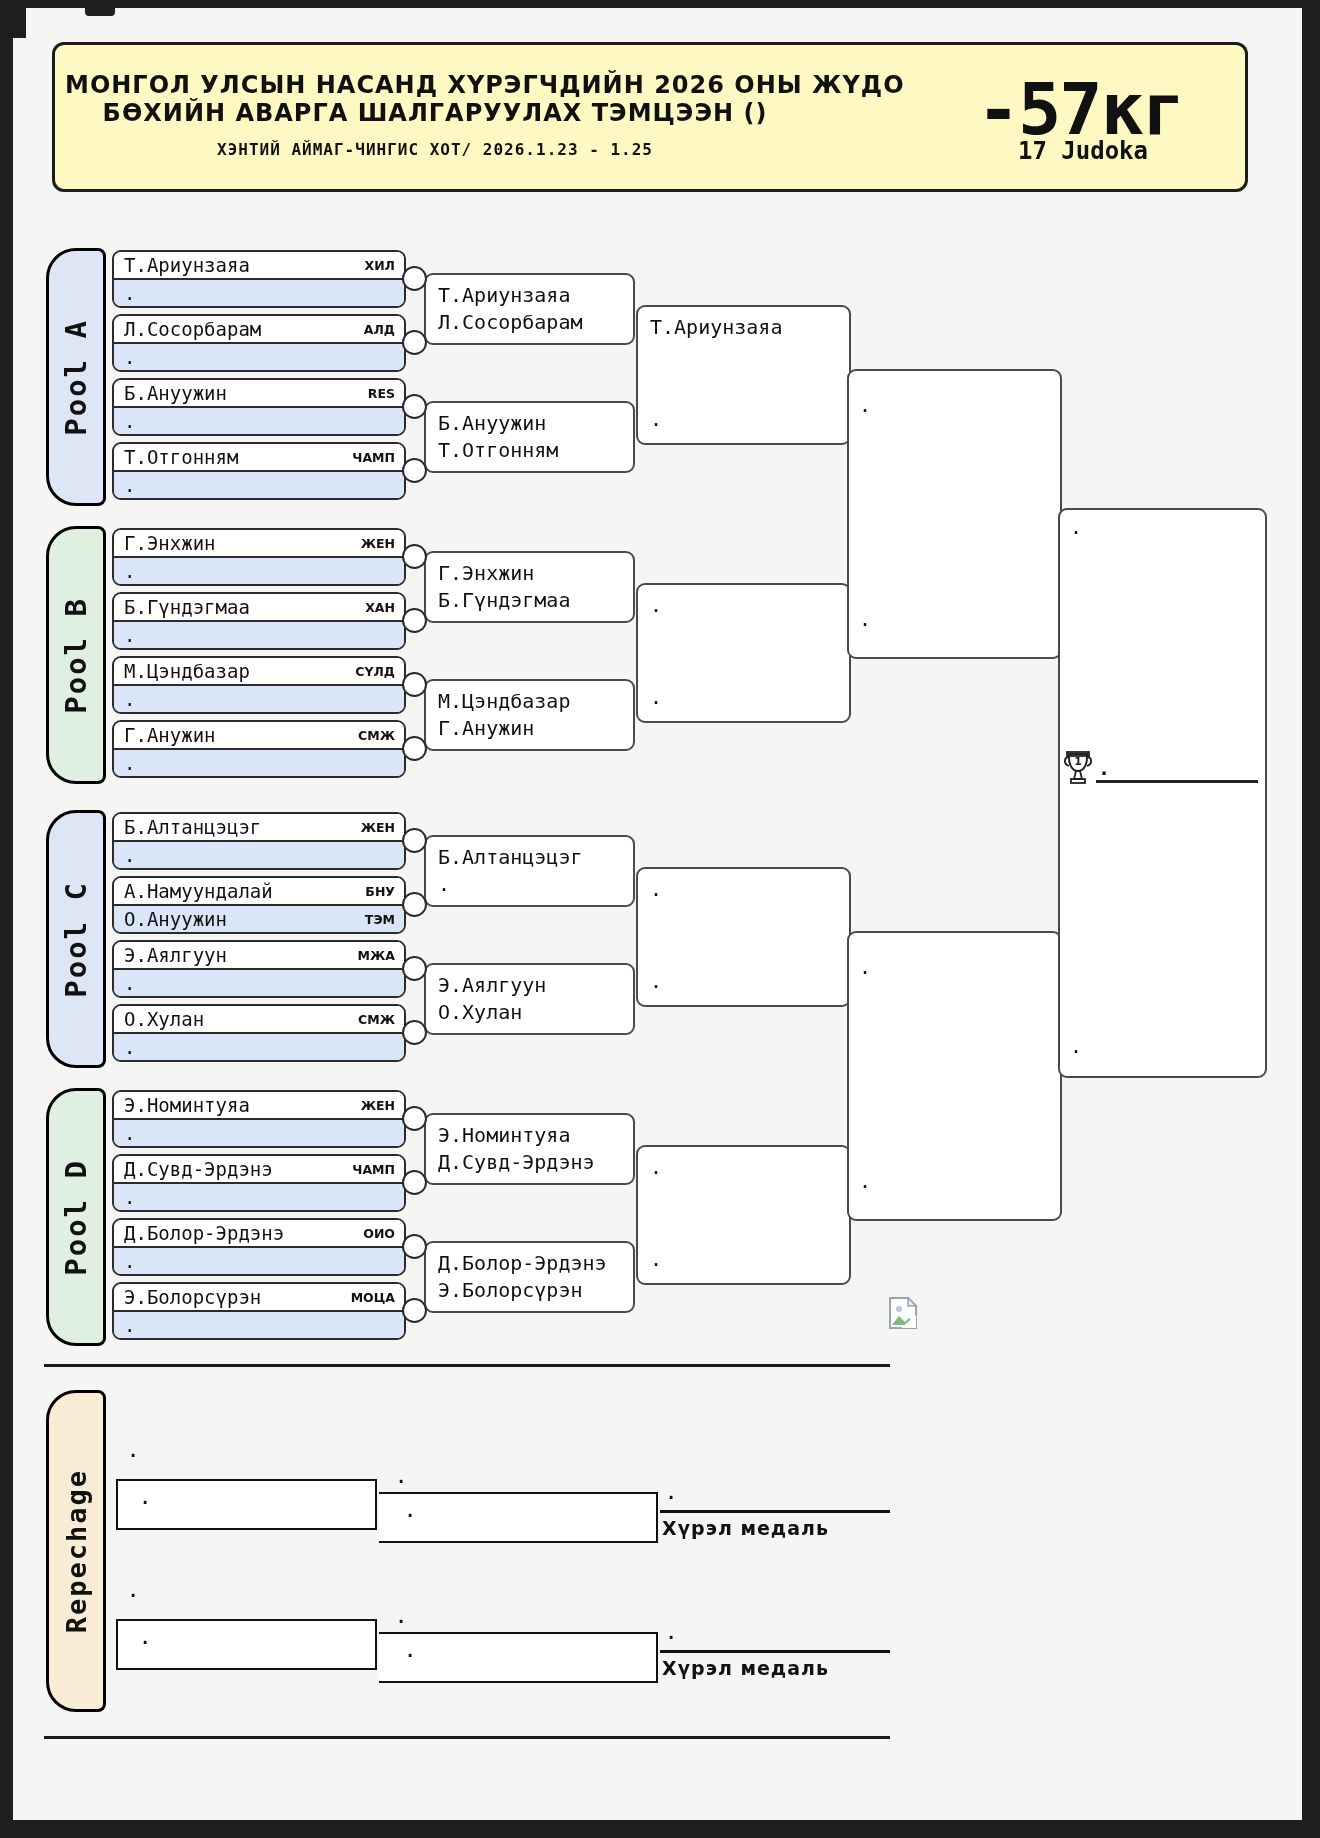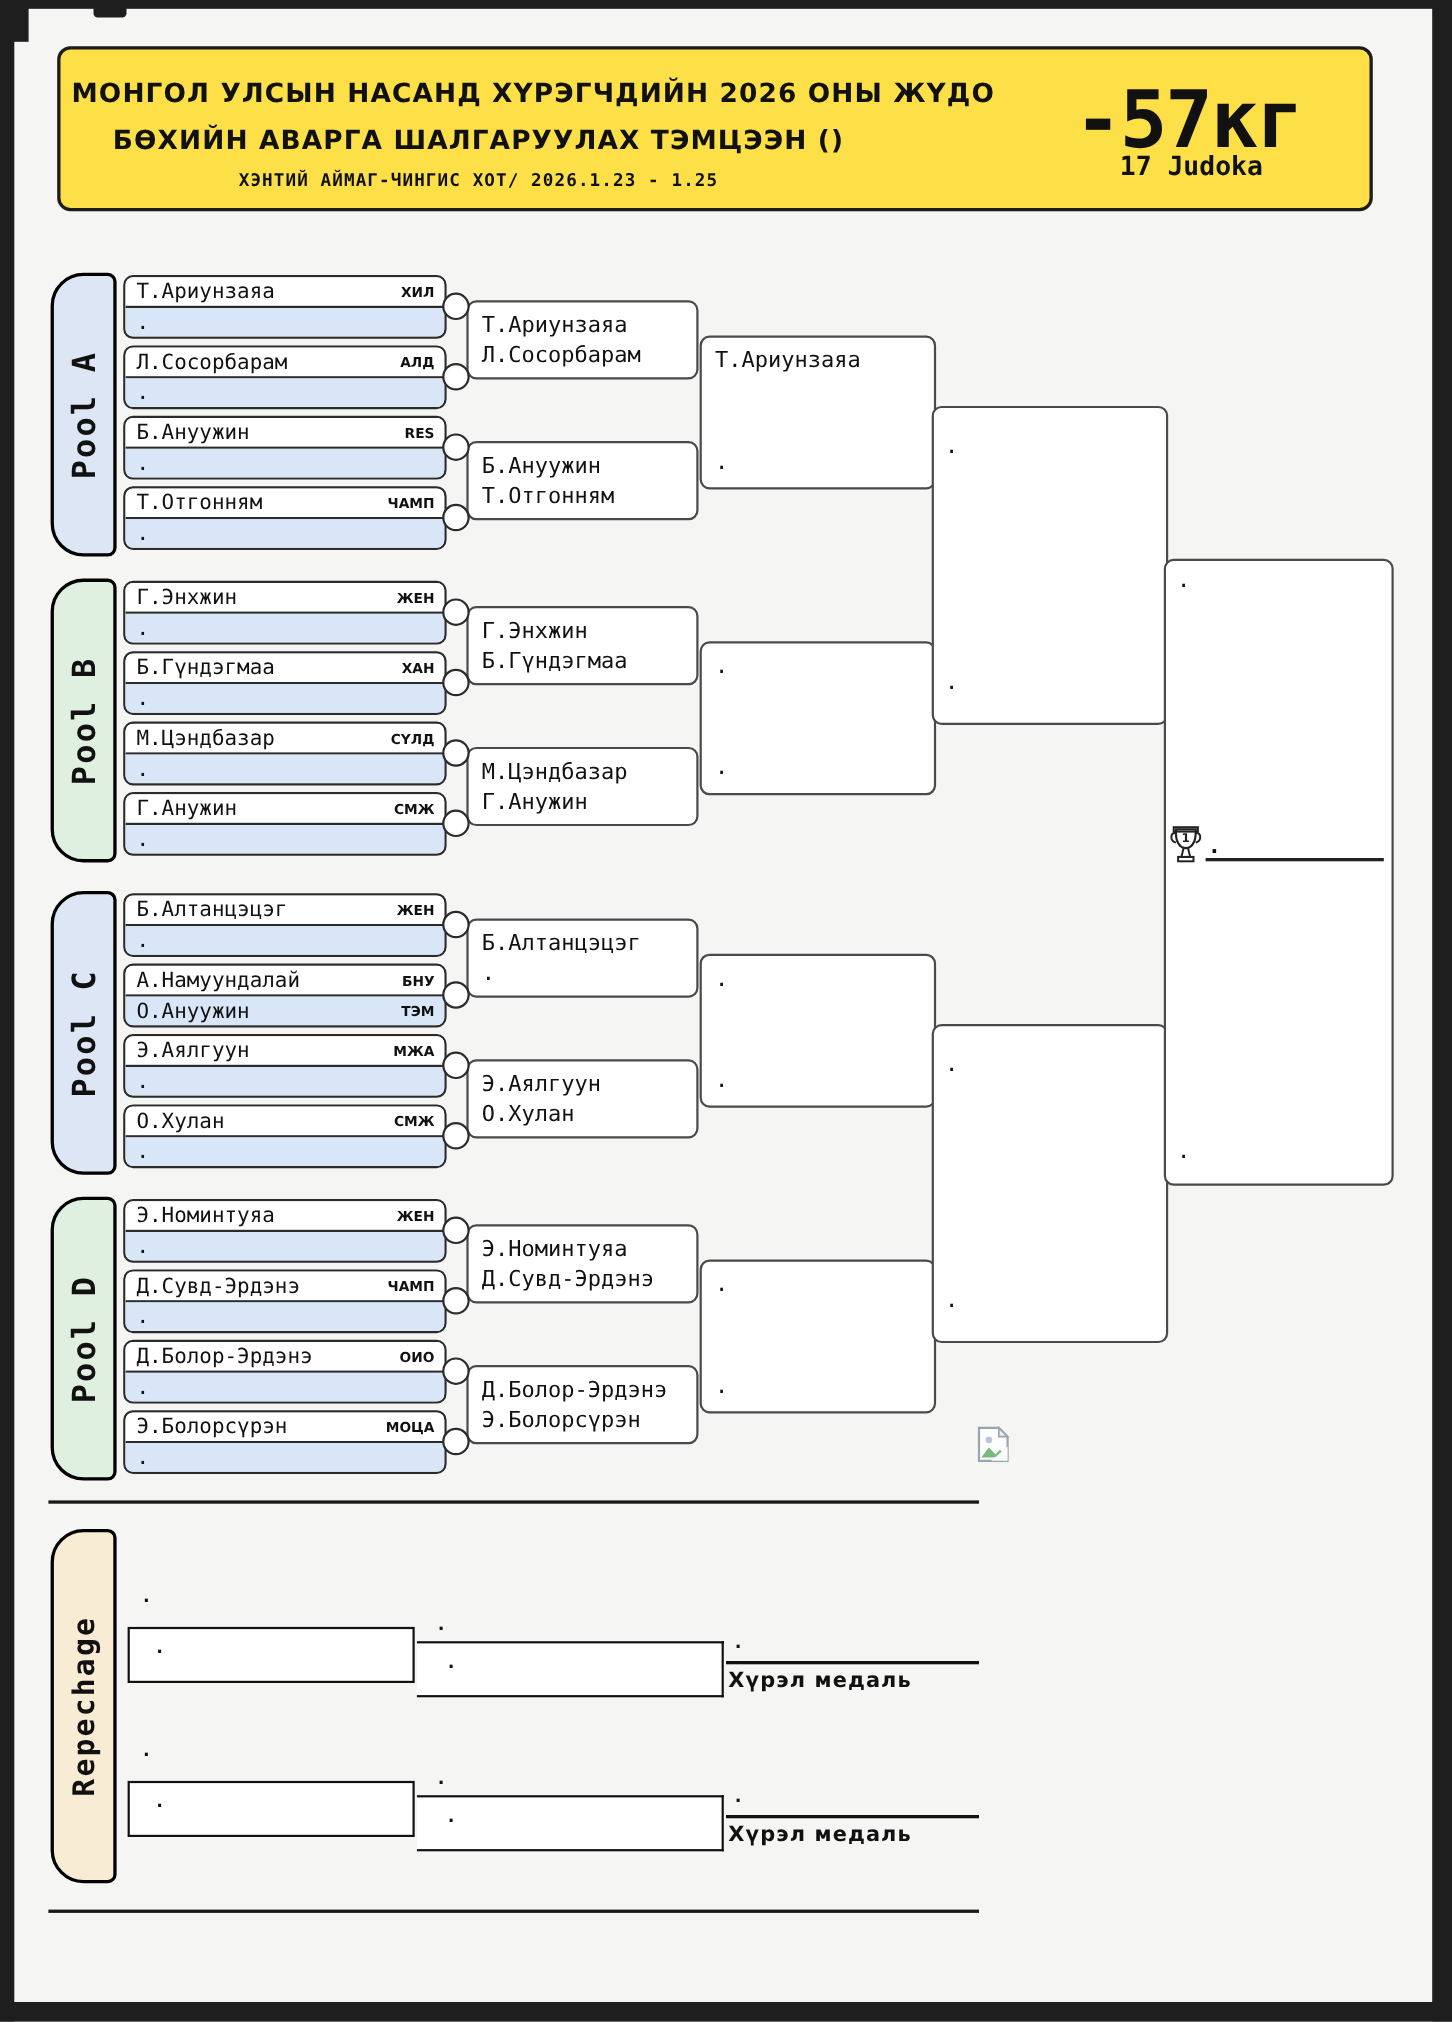--- a/index.html
+++ b/index.html
@@ -8,25 +8,25 @@
   
   .frame{position:absolute;background:#1e1e1e;}
   .f-top{left:0;top:0;width:1320px;height:8px;}
   .f-left{left:0;top:0;width:13px;height:1838px;}
   .f-right{left:1302px;top:0;width:18px;height:1838px;}
   .f-bottom{left:0;top:1820px;width:1320px;height:18px;}
   .f-corner{left:0;top:0;width:26px;height:38px;}
   .f-blob{left:85px;top:5px;width:30px;height:11px;border-radius:0 0 4px 4px;}
 
   
-  .hdr{position:absolute;left:52px;top:42px;width:1190px;height:144px;background:#fde047;
+  .hdr{position:absolute;left:52px;top:42px;width:1190px;height:144px;background:#fef9c3;
        border:3px solid #1c1c1c;border-radius:12px;}
   .hdr-titles{position:absolute;left:10px;top:26px;width:740px;text-align:center;}
   .t1{font-size:24px;font-weight:bold;letter-spacing:1px;white-space:nowrap;}
-  .t2{font-size:24px;font-weight:bold;letter-spacing:1px;margin-top:14px;white-space:nowrap;}
+  .t2{font-size:24px;font-weight:bold;letter-spacing:1px;white-space:nowrap;}
   .t3{font-size:16px;font-weight:bold;font-family:"DejaVu Sans Mono",monospace;margin-top:13px;letter-spacing:1px;}
   .wcls{position:absolute;right:55px;top:22px;width:220px;text-align:center;
         font-family:"DejaVu Sans Mono",monospace;font-weight:bold;font-size:72px;letter-spacing:-2px;}
   .jcount{position:absolute;right:62px;top:92px;width:200px;text-align:center;
         font-family:"DejaVu Sans Mono",monospace;font-weight:bold;font-size:24px;}
 
   
   .pill{position:absolute;left:46px;width:54px;border:3px solid #000;
         border-radius:30px 8px 8px 30px;display:flex;align-items:center;justify-content:center;}
   .pill span{writing-mode:vertical-rl;transform:rotate(180deg);

